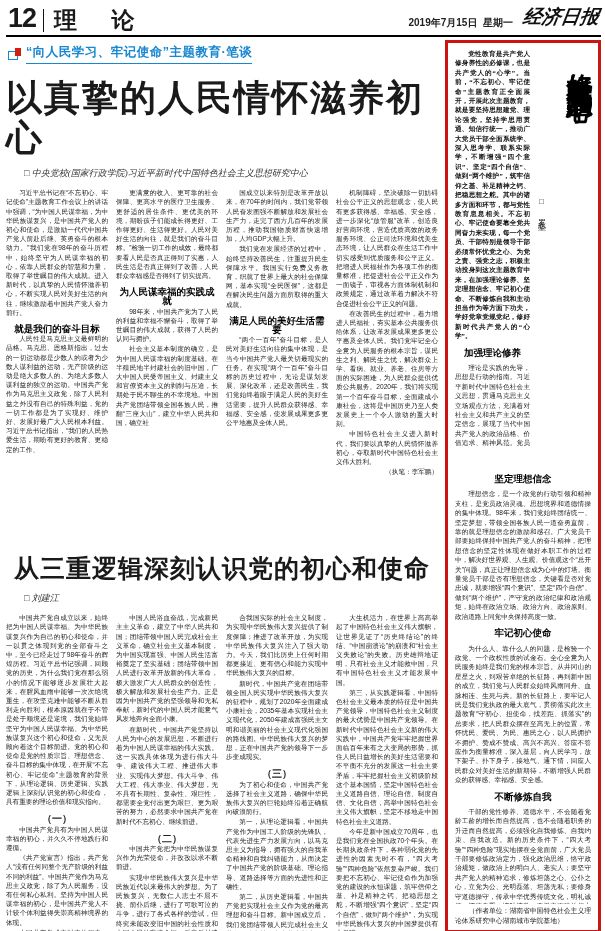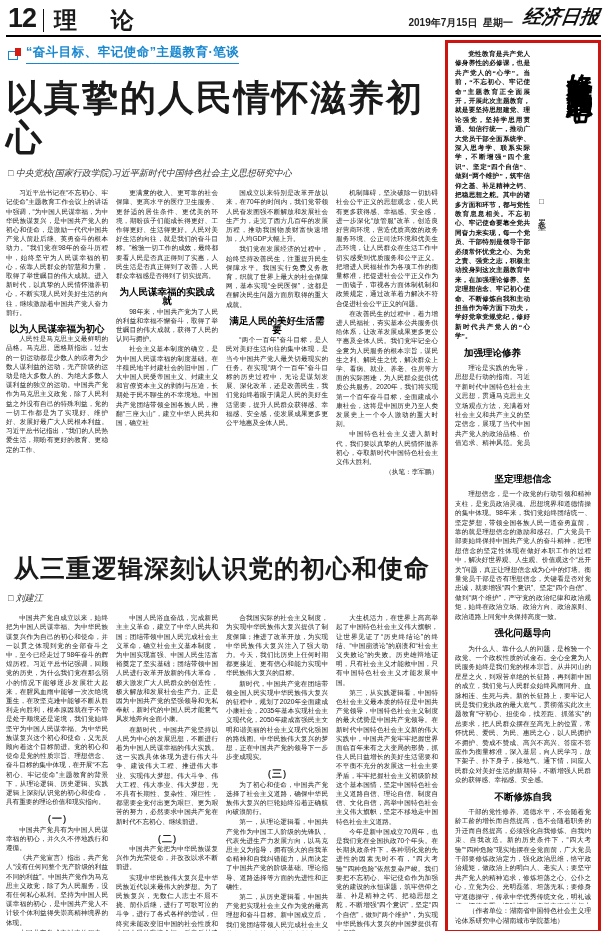--- a/index.html
+++ b/index.html
@@ -4,21 +4,21 @@
 <style>
   * { margin:0; padding:0; box-sizing:border-box; }
   html,body { background:#e8e8e8; }
   body { font-family:"Liberation Sans","DejaVu Sans",sans-serif; color:#1a1a1a; }
   .page { position:relative; width:605px; height:931px; background:#fff; overflow:hidden; padding:0 4px 0 6px; margin:0 auto; }
 
   
   .hdr { display:flex; justify-content:space-between; align-items:flex-end; padding:4px 2px 3px 2px; }
   .hdr-left { display:flex; align-items:flex-end; }
   .page-no { font-size:27px; font-weight:900; line-height:1; letter-spacing:-1px; }
-  .sec-title { font-family:Liberation Serif, serif; font-size:23px; line-height:1; letter-spacing:14px; border-left:1.5px solid #111; margin-left:7px; padding-left:10px; font-weight:600; }
+  .sec-title { font-family:Liberation Sans, sans-serif; font-size:23px; line-height:1; letter-spacing:14px; border-left:1.5px solid #111; margin-left:7px; padding-left:10px; font-weight:600; }
   .hdr-right { display:flex; align-items:flex-end; gap:10px; padding-bottom:2px;text-align:center; }
   .dateline { font-size:10px; font-weight:bold; color:#222; }
   .masthead { font-family:"Liberation Serif","DejaVu Serif",serif; font-size:19px; font-weight:bold; font-style:italic; transform:skewX(-8deg); color:#111; }
   .hdr-rule { height:2px; background:#000; margin:0 0 2px 0; }
 
   
   .main-row { display:flex; gap:7px; height:894px; }
   .left-col { width:432px; flex:none; }
 
   
@@ -26,21 +26,21 @@
   .banner-icon { position:relative; width:13px; height:12px; flex:none; }
   .banner-icon .bk { position:absolute; left:0; bottom:0; width:10px; height:9px; border:1.5px solid #1787d0; background:#fff; }
   .banner-icon .fl { position:absolute; right:0; top:0; width:6px; height:8px; background:#d41c12; }
   .banner-label { color:#1787d0; font-size:12.5px; font-weight:bold; border-bottom:1.5px solid #1787d0; padding-bottom:2px; letter-spacing:0.5px; }
 
   
   .cols { display:flex; gap:8px; }
   .col { flex:1; font-size:6.6px; line-height:9.2px; text-align:justify; overflow:hidden; color:#222; }
   .col p { text-indent:2em; margin-bottom:1px; }
   .subhead { font-weight:bold; font-size:9.5px; text-align:center; margin:7px 0 6px 0; text-indent:0 !important; color:#000; }
-  .byline { font-family:"Liberation Serif","DejaVu Serif",serif; font-style:italic; font-size:9px; color:#333; margin:0 0 8px 2px; }
+  .byline { font-family:"Liberation Serif","DejaVu Serif",serif; font-style:italic; font-size:9px; color:#333; margin:0 0 8px 18px; }
   .sig-r { text-align:right; text-indent:0 !important; }
 
   
   .a1-title { font-size:36px; font-weight:900; text-align:left; letter-spacing:2px; margin:12px 0 10px 0; line-height:1.1; }
   .a1 .cols { height:352px; }
 
   
   .a2-title { font-size:25px; font-weight:900; text-align:center; letter-spacing:1px; margin:12px 0 7px 0; }
   .a2 .cols { height:322px; }
   .numhead { font-weight:bold; font-size:10px; text-align:center; margin:8px 0 7px 0; text-indent:0 !important; }
@@ -77,30 +77,30 @@
 
   <div class="main-row">
 
     <div class="left-col">
 
       <div class="banner">
         <span class="banner-icon">
             <span class="bk"></span>
             <span class="fl"></span>
           </span>
-        <span class="banner-label">“奋斗目标、牢记使命”主题教育·笔谈</span>
+        <span class="banner-label">“向人民学习、牢记使命”主题教育·笔谈</span>
       </div>
 
       <div class="a1">
         <h1 class="a1-title">以真挚的人民情怀滋养初心</h1>
         <div class="byline">□ 中央党校(国家行政学院)习近平新时代中国特色社会主义思想研究中心</div>
         <div class="cols">
           <div class="col">
             <p>习近平总书记在“不忘初心、牢记使命”主题教育工作会议上的讲话中强调，“为中国人民谋幸福，为中华民族谋复兴，是中国共产党人的初心和使命，是激励一代代中国共产党人前赴后继、英勇奋斗的根本动力。”我们党在98年的奋斗历程中，始终坚守为人民谋幸福的初心，依靠人民群众的智慧和力量，取得了举世瞩目的伟大成就。进入新时代，以真挚的人民情怀滋养初心，不断实现人民对美好生活的向往，继续激励着中国共产党人奋力前行。</p>
-            <p class="subhead">以为人民谋幸福为初心</p>
+            <p class="subhead">就是我们的奋斗目标</p>
             <p>人民性是马克思主义最鲜明的品格。马克思、恩格斯指出，过去的一切运动都是少数人的或者为少数人谋利益的运动，无产阶级的运动是绝大多数人的、为绝大多数人谋利益的独立的运动。中国共产党作为马克思主义政党，除了人民利益之外没有自己的特殊利益，党的一切工作都是为了实现好、维护好、发展好最广大人民根本利益。习近平总书记指出，“我们的人民热爱生活，期盼有更好的教育、更稳定的工作、</p>
           </div>
           <div class="col">
             <p>更满意的收入、更可靠的社会保障、更高水平的医疗卫生服务、更舒适的居住条件、更优美的环境，期盼孩子们能成长得更好、工作得更好、生活得更好。人民对美好生活的向往，就是我们的奋斗目标。”检验一切工作的成效，最终都要看人民是否真正得到了实惠，人民生活是否真正得到了改善，人民群众幸福感是否得到了切实提高。</p>
             <p class="subhead">为人民谋幸福的实践成就</p>
             <p>98年来，中国共产党为了人民的利益和幸福不懈奋斗，取得了举世瞩目的伟大成就，获得了人民的认同与拥护。</p>
             <p>社会主义基本制度的确立，是为中国人民谋幸福的制度基础。在半殖民地半封建社会的旧中国，广大中国人民受帝国主义、封建主义和官僚资本主义的剥削与压迫，长期处于民不聊生的不幸境地。中国共产党团结带领全国各族人民，推翻“三座大山”，建立中华人民共和国，确立社</p>
           </div>
           <div class="col">
             <p>国成立以来特别是改革开放以来，在70年的时间内，我们党带领人民奋发图强不断解放和发展社会生产力，走完了西方几百年的发展历程，推动我国物质财富快速增加，人均GDP大幅上升。</p>
@@ -162,21 +162,21 @@
           <p>理论是实践的先导，思想是行动的指南。习近平新时代中国特色社会主义思想，贯通马克思主义立场观点方法，充满着对社会主义和共产主义的坚定信念，展现了当代中国共产党人的政治品格、价值追求、精神风范。党员干部要深入学习贯彻习近平新时代中国特色社会主义思想，把握其核心要义、精神实质、丰富内涵、实践要求，做到真学真懂真信真用，要全面系统学、及时跟进学、联系实际学，往深里走、往实里走、往心里走；强化问题导向、实践导向、需求导向，把自己摆进去、把职责摆进去、把工作摆进去，筑牢思想根基。</p>
         </div>
         <div class="rb-title-wrap">
           <div class="rb-author">□ 罗志坚</div>
           <div class="rb-title">修好新时代共产党人的『心学』</div>
         </div>
       </div>
       <div class="rb-body">
         <p class="subhead">坚定理想信念</p>
         <p>理想信念，是一个政党的行动引领和精神支柱，是党员政治灵魂、思想境界和道德情操的集中体现。98年来，我们党始终团结统一、坚定梦想，带领全国各族人民一道奋勇直前，靠的就是理想信念的激励和感召。广大党员干部要始终保持中国共产党人的奋斗精神，把理想信念的坚定性体现在做好本职工作的过程中，解决好世界观、人生观、价值观这个“总开关”问题，真正让理想信念成为心中的灯塔。衡量党员干部是否有理想信念，关键看是否对党忠诚，就要增强“四个意识”、坚定“四个自信”、做到“两个维护”，严守党的政治纪律和政治规矩，始终在政治立场、政治方向、政治原则、政治道路上同党中央保持高度一致。</p>
-        <p class="subhead">强化问题导向</p>
+        <p class="subhead">牢记初心使命</p>
         <p>为什么人、靠什么人的问题，是检验一个政党、一个政权性质的试金石。全心全意为人民服务始终是我们党的根本宗旨。从井冈山的星星之火，到艰苦卓绝的长征路，再到新中国的成立，我们党与人民群众始终风雨同舟、血脉相连、生死与共。新的长征路上，要牢记人民是我们党执政的最大底气，贯彻落实此次主题教育“守初心、担使命，找差距、抓落实”的总要求，把人民群众摆在至高无上的位置，常怀忧民、爱民、为民、惠民之心，以人民拥护不拥护、赞成不赞成、高兴不高兴、答应不答应作为衡量标准，深入基层，向人民学习，放下架子、扑下身子，接地气、通下情，回应人民群众对美好生活的新期待，不断增强人民群众的获得感、幸福感、安全感。</p>
         <p class="subhead">不断修炼自我</p>
         <p>干部的党性修养、道德水平，不会随着党龄工龄的增长而自然提高，也不会随着职务的升迁而自然提高，必须强化自我修炼、自我约束、自我改造。新的历史条件下，“四大考验”“四种危险”现实地摆在全党面前，广大党员干部要修炼政治定力，强化政治思维，恪守政治规矩，做政治上的明白人、老实人；要坚守共产党人的精神追求，修炼坦荡之心、公仆之心，立党为公、光明磊落、坦荡无私；要修身守道德操守，传承中华优秀传统文化，明礼诚信，怀德自重，慎独慎微；要树立正确的权力观、事业观、地位观、利益观，任何时候都稳得住心神、管得住行为、守得住清白，始终恪守堂堂正正的底线。</p>
 
       </div>
       <div class="rb-sig">（作者单位：湖南省中国特色社会主义理论体系研究中心湖南城市学院基地）</div>
     </aside>
 
   </div>
 </div>

